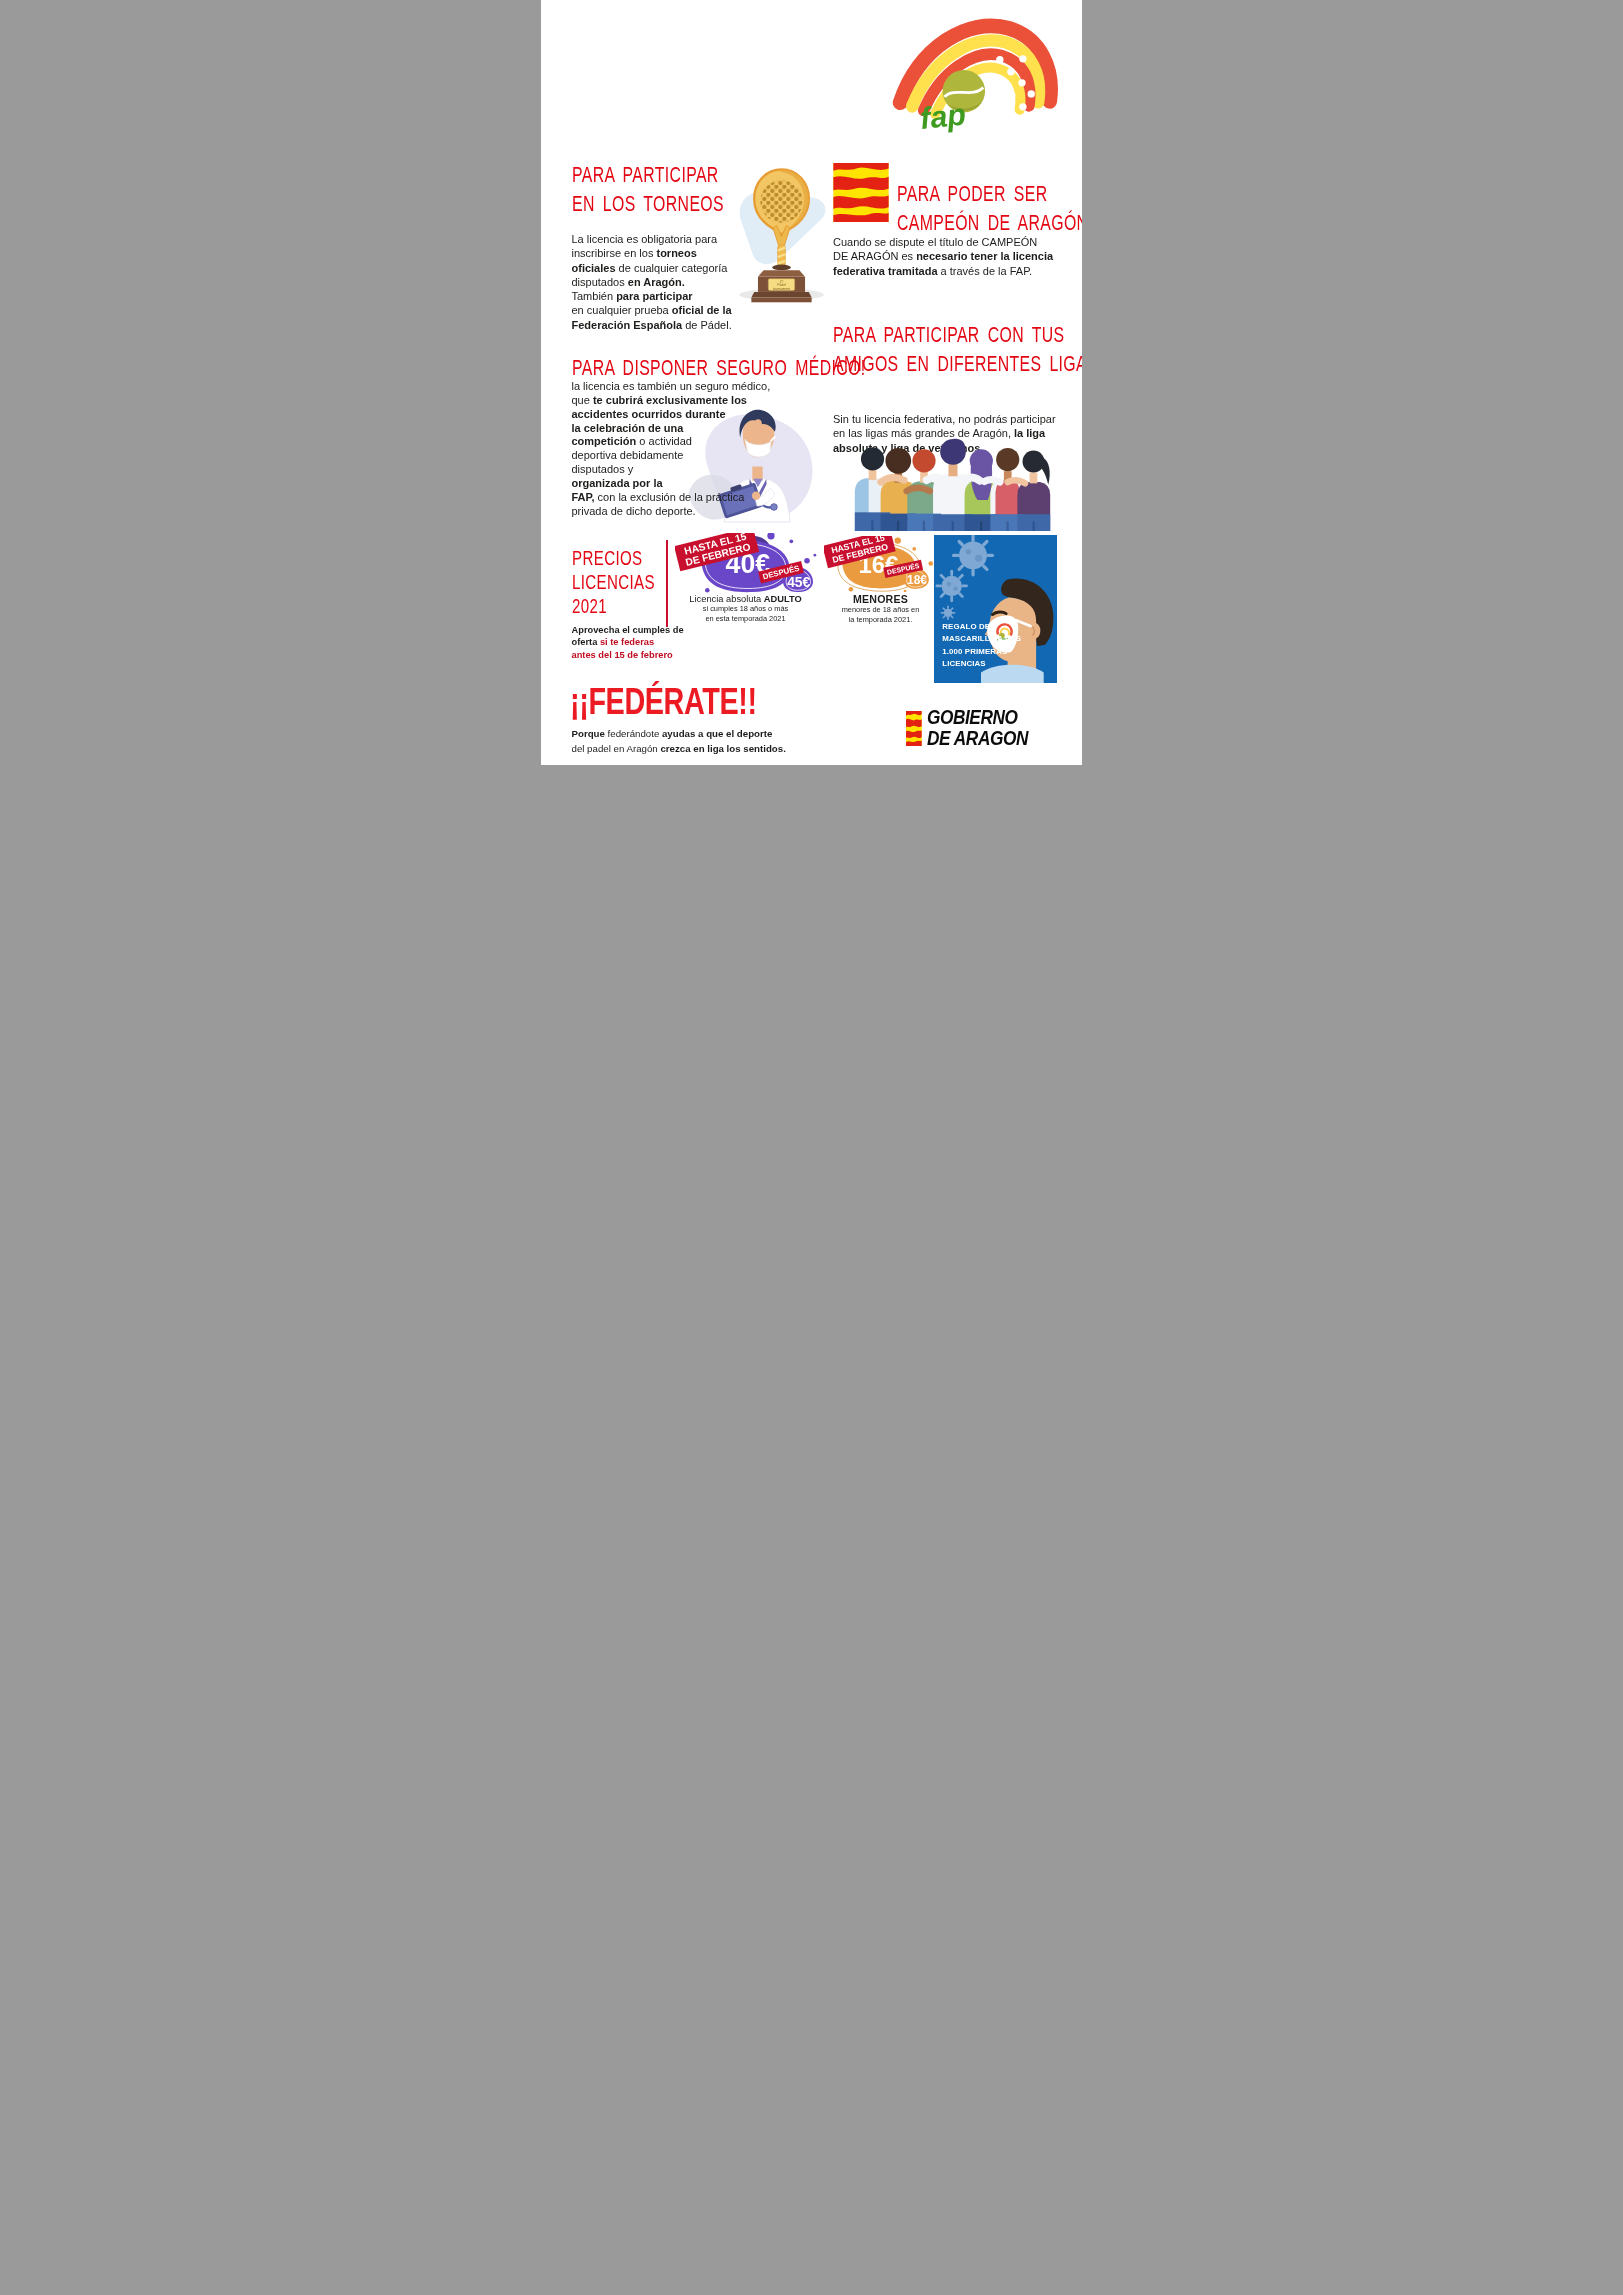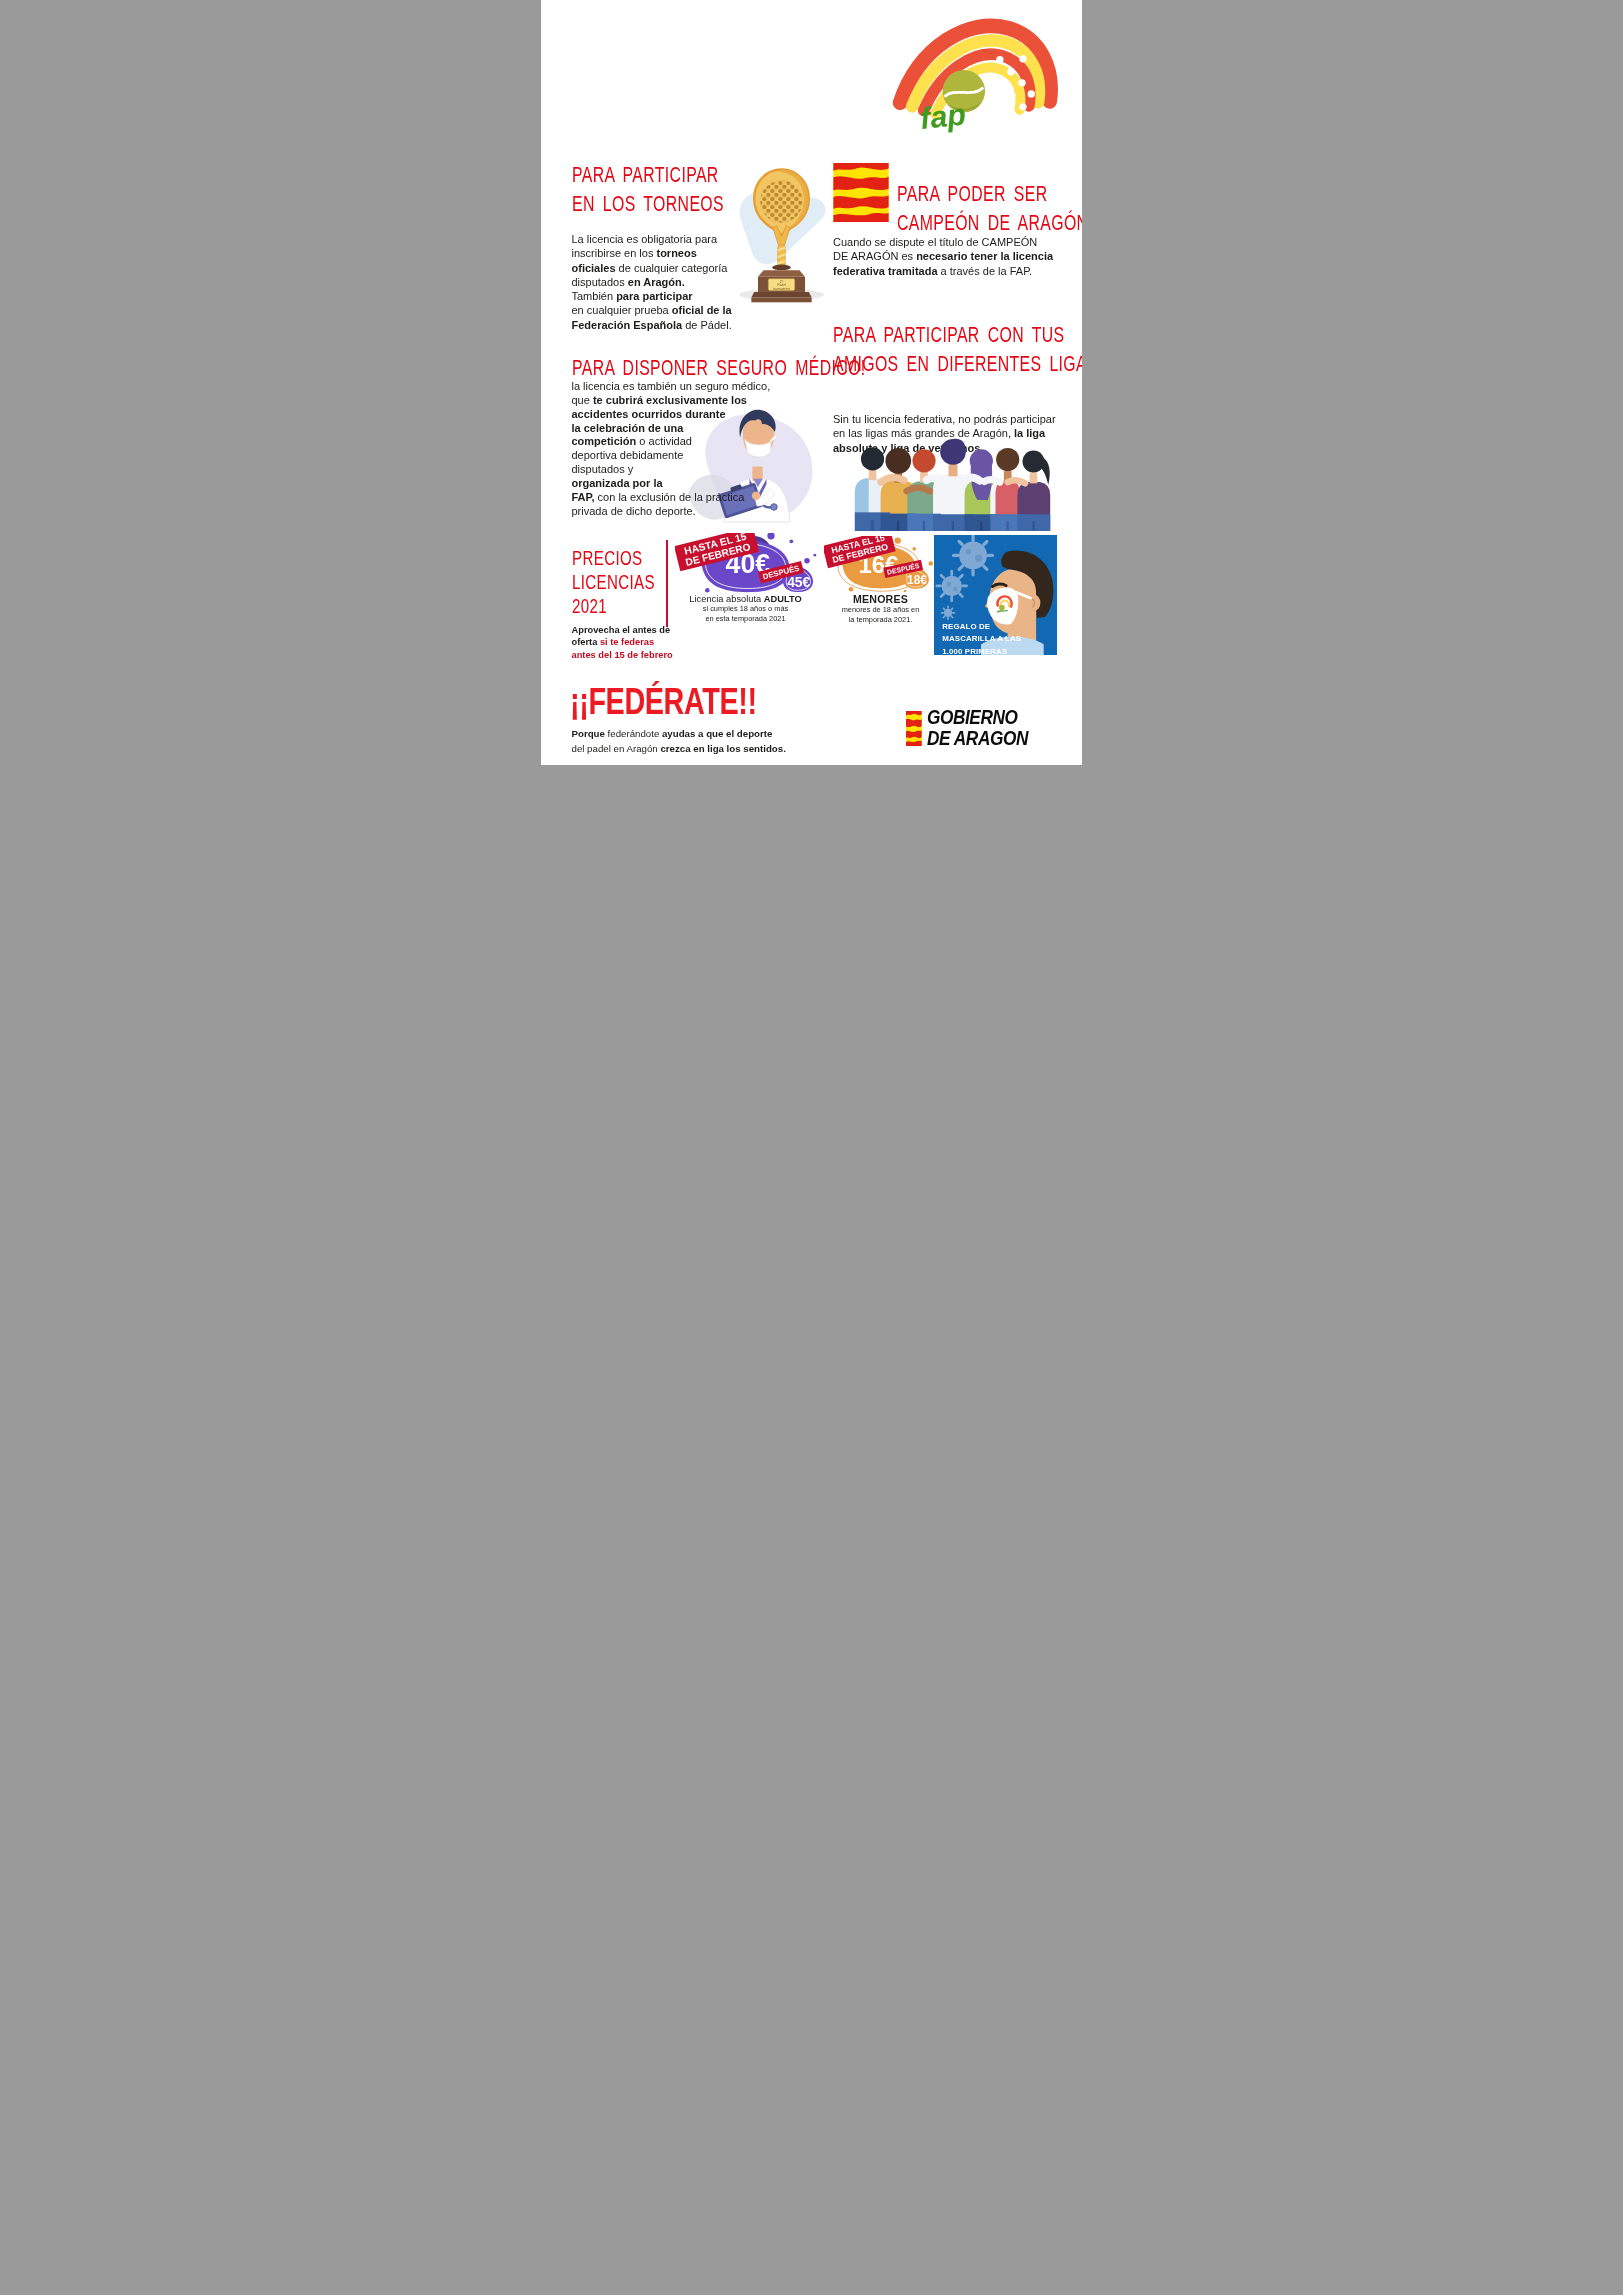--- a/index.html
+++ b/index.html
@@ -233,21 +233,21 @@
     <path d="M544,172 C524,160 506,160 490,168" stroke="#f0c49e" stroke-width="20" stroke-linecap="round" fill="none"></path>
   </svg>
 
   <div class="abs hprecios" style="left:30.5px;top:546px;">
     <div>PRECIOS</div>
     <div>LICENCIAS</div>
     <div>2021</div>
   </div>
 
   <div class="abs note" style="left:30.5px;top:624px;">
-    <span class="ln" style="display:block;"><span>Aprovecha el antes de</span></span>
+    <span class="ln" style="display:block;"><span>Aprovecha el cumples de</span></span>
     <span class="ln" style="display:block;"><span>oferta </span><span class="red">si te federas</span></span>
     <span class="ln" style="display:block;"><span class="red">antes del 15 de febrero</span></span>
   </div>
 
   <div class="abs divider" style="left:125px;top:540px;height:87px;"></div>
 
   <svg class="abs" style="left:134px;top:533px;" width="144" height="60" viewBox="0 0 312 130">
     <path d="M142,8 C176,0 204,12 207,34 C209,50 196,60 179,62 C152,66 124,52 123,32 C122,18 130,11 142,8 Z" fill="#4e3894"></path>
     <path d="M58,70 C50,34 94,12 146,14 C204,16 244,36 248,72 C252,106 222,126 168,128 C110,130 66,118 58,70 Z" fill="#6a46c8"></path>
     <path d="M66,70 C60,40 98,20 146,22 C198,24 236,40 240,72 C244,100 216,118 168,120 C116,122 72,110 66,70 Z" fill="none" stroke="#ffffff" stroke-width="2" opacity=".9"></path>
@@ -299,21 +299,21 @@
     </g>
     <text x="202" y="104" text-anchor="middle" font-size="26" font-weight="800" fill="#ffffff">18€</text>
   </svg>
 
   <div class="abs cap" style="left:283px;top:593px;width:113px;">
     <div class="menores">MENORES</div>
     <div class="sml">menores de 18 años en</div>
     <div class="sml">la temporada 2021.</div>
   </div>
 
-  <div class="abs maskcard" style="left:393px;top:535px;width:123px;height:120px;">
+  <div class="abs maskcard" style="left:393px;top:535px;width:123px;height:148px;">
     <svg class="abs" style="left:0;top:0;" width="123" height="139" viewBox="0 0 265 300">
       <g fill="#7fa9d4">
         <g transform="translate(84,44)">
           <circle r="30"></circle>
           <g stroke="#7fa9d4" stroke-width="7" stroke-linecap="round">
             <path d="M0,-32 L0,-42"></path>
               <path d="M0,32 L0,42"></path>
               <path d="M-32,0 L-42,0"></path>
               <path d="M32,0 L42,0"></path>
             <path d="M-23,-23 L-30,-30"></path>

